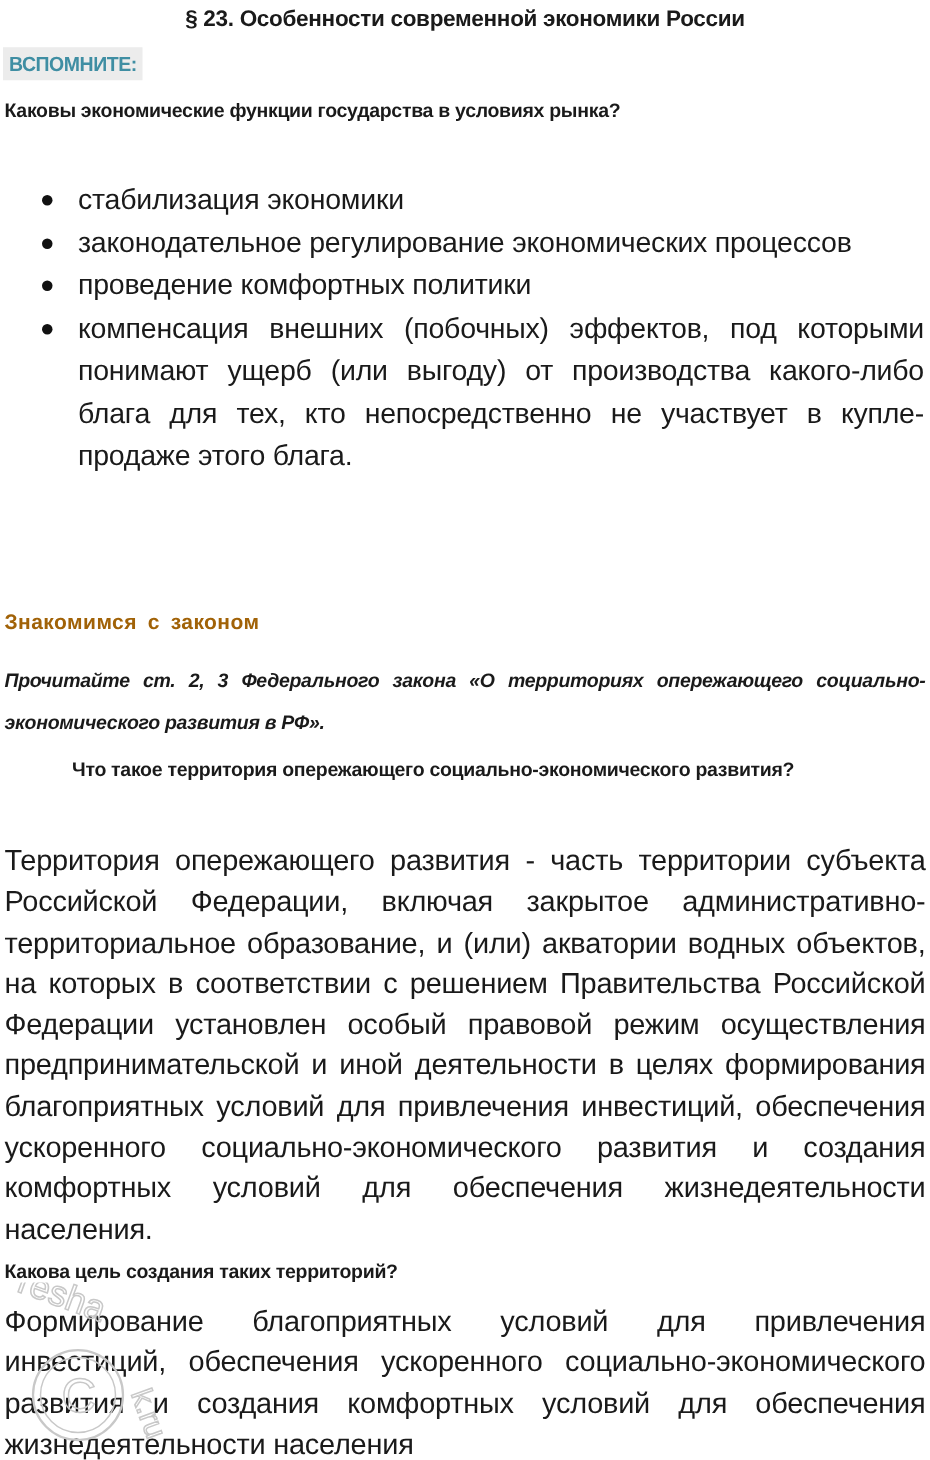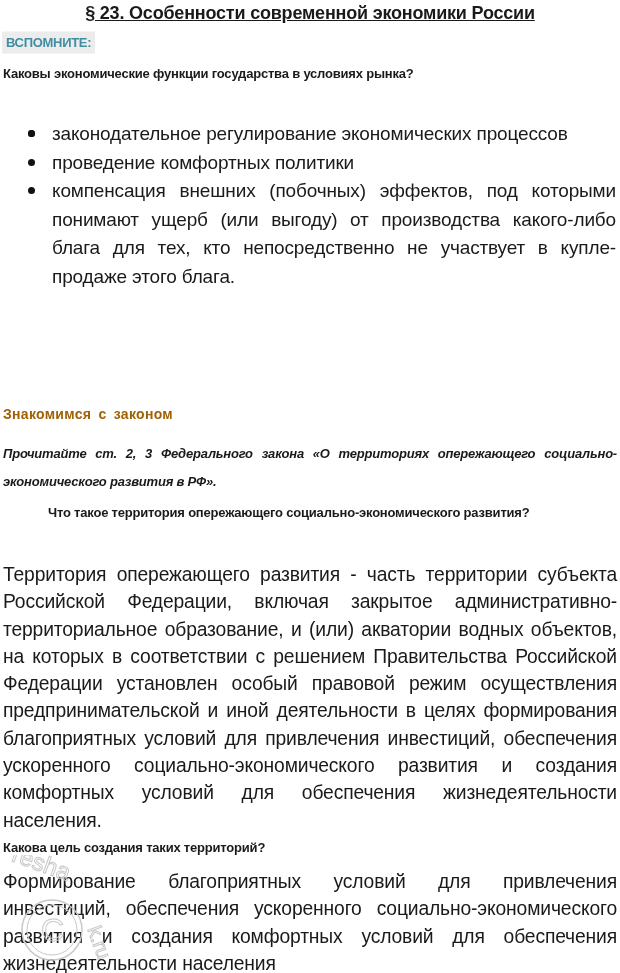--- a/index.html
+++ b/index.html
@@ -3,21 +3,21 @@
 <meta charset="utf-8">
 <style>
   html, body { margin: 0; padding: 0; background: #ffffff; }
   body {
     width: 620px; height: 973px; overflow: hidden; position: relative;
     font-family: "Liberation Sans", sans-serif; color: #1a1a1a;
   }
   .page { position: absolute; left: 0; top: 0; width: 620px; }
   .title {
     position: absolute; left: 0; top: 0; width: 620px; text-align: center;
-    font-weight: bold; font-size: 18px; line-height: 26px; letter-spacing: -0.2px; text-decoration: underline;
+    font-weight: bold; font-size: 15px; line-height: 26px; letter-spacing: -0.2px;
   }
   .remember {
     position: absolute; left: 2px; top: 32px; height: 21px; line-height: 21px;
     padding: 0 4px; background: #ececec; color: #3f8ea3; font-weight: bold;
     font-size: 13px; letter-spacing: -0.3px; transform: scaleY(1.05);
   }
   .q {
     position: absolute; left: 3px; width: 614px; font-weight: bold;
     font-size: 13px; line-height: 28px; text-align: justify; text-align-last: left;
     letter-spacing: -0.2px;
@@ -45,21 +45,21 @@
 </head>
 <body>
 
 <div class="page">
   <div class="title">§ 23. Особенности современной экономики России</div>
   <div class="remember">ВСПОМНИТЕ:</div>
 
   <div class="q" style="top:60px;">Каковы экономические функции государства в условиях рынка?</div>
 
   <ul class="bullets">
-    <li><span class="dot"></span></li>
+    <li><span class="dot"></span><span>стабилизация экономики</span></li>
     <li><span class="dot"></span><span>законодательное регулирование экономических процессов</span></li>
     <li><span class="dot"></span><span>проведение комфортных политики</span></li>
     <li><span class="dot"></span><span>компенсация внешних (побочных) эффектов, под которыми понимают ущерб (или выгоду) от производства какого-либо блага для тех, кто непосредственно не участвует в купле-продаже этого блага.</span></li>
   </ul>
 
   <div class="law-label">Знакомимся с законом</div>
 
   <div class="q" style="top:440px;font-style:italic;">Прочитайте ст. 2, 3 Федерального закона «О территориях опережающего социально-экономического развития в РФ».</div>
   <div class="q" style="top:499px;margin-left:45px;">Что такое территория опережающего социально-экономического развития?</div>
 

